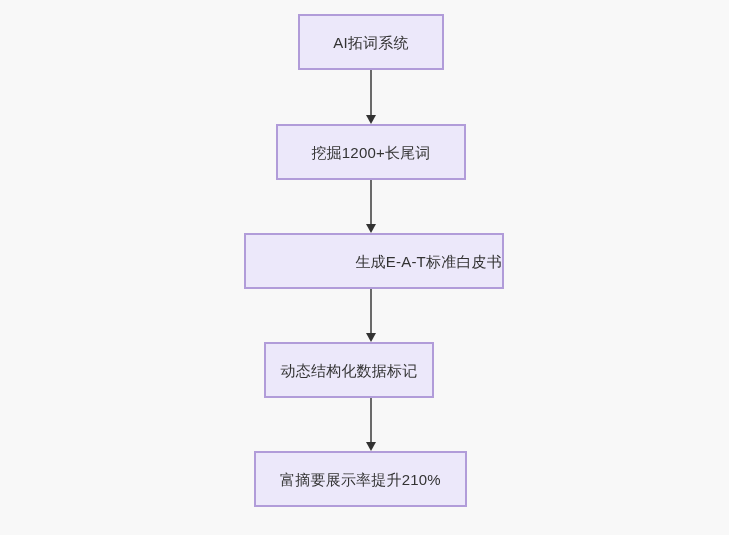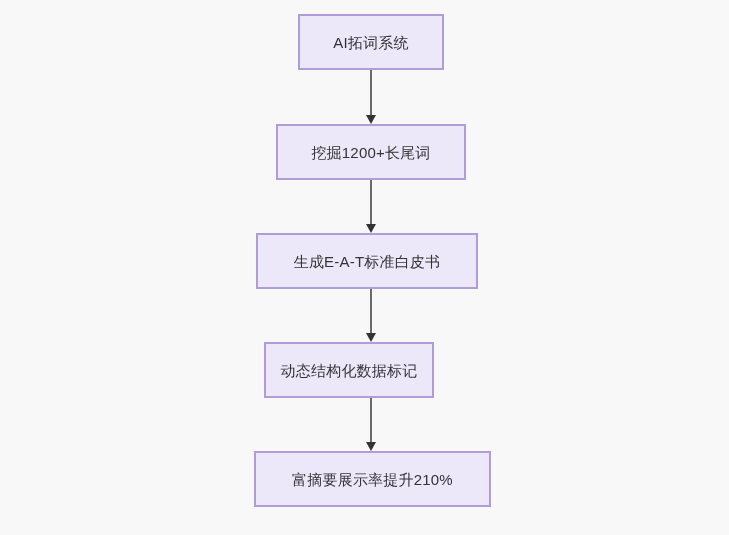--- a/index.html
+++ b/index.html
@@ -37,23 +37,23 @@
     font-size: 15px;
     line-height: 1;
     color: #333333;
     white-space: nowrap;
     letter-spacing: 0.2px;
   }
 
   
   .node-1 { left: 298px; top: 14px;  width: 146px; }
   .node-2 { left: 276px; top: 124px; width: 190px; text-align: center; }
-  .node-3 { left: 256px; top: 233px; width: 222px; }
+  .node-3 { left: 244px; top: 233px; width: 260px; justify-content: flex-end; }
   .node-4 { left: 264px; top: 342px; width: 170px; }
-  .node-5 { left: 254px; top: 451px; width: 237px; }
+  .node-5 { left: 254px; top: 451px; width: 213px; }
 
   
   .edge {
     position: absolute;
     left: 368px;
     width: 6px;
   }
   .edge .edge-line {
     position: absolute;
     left: 2px;

